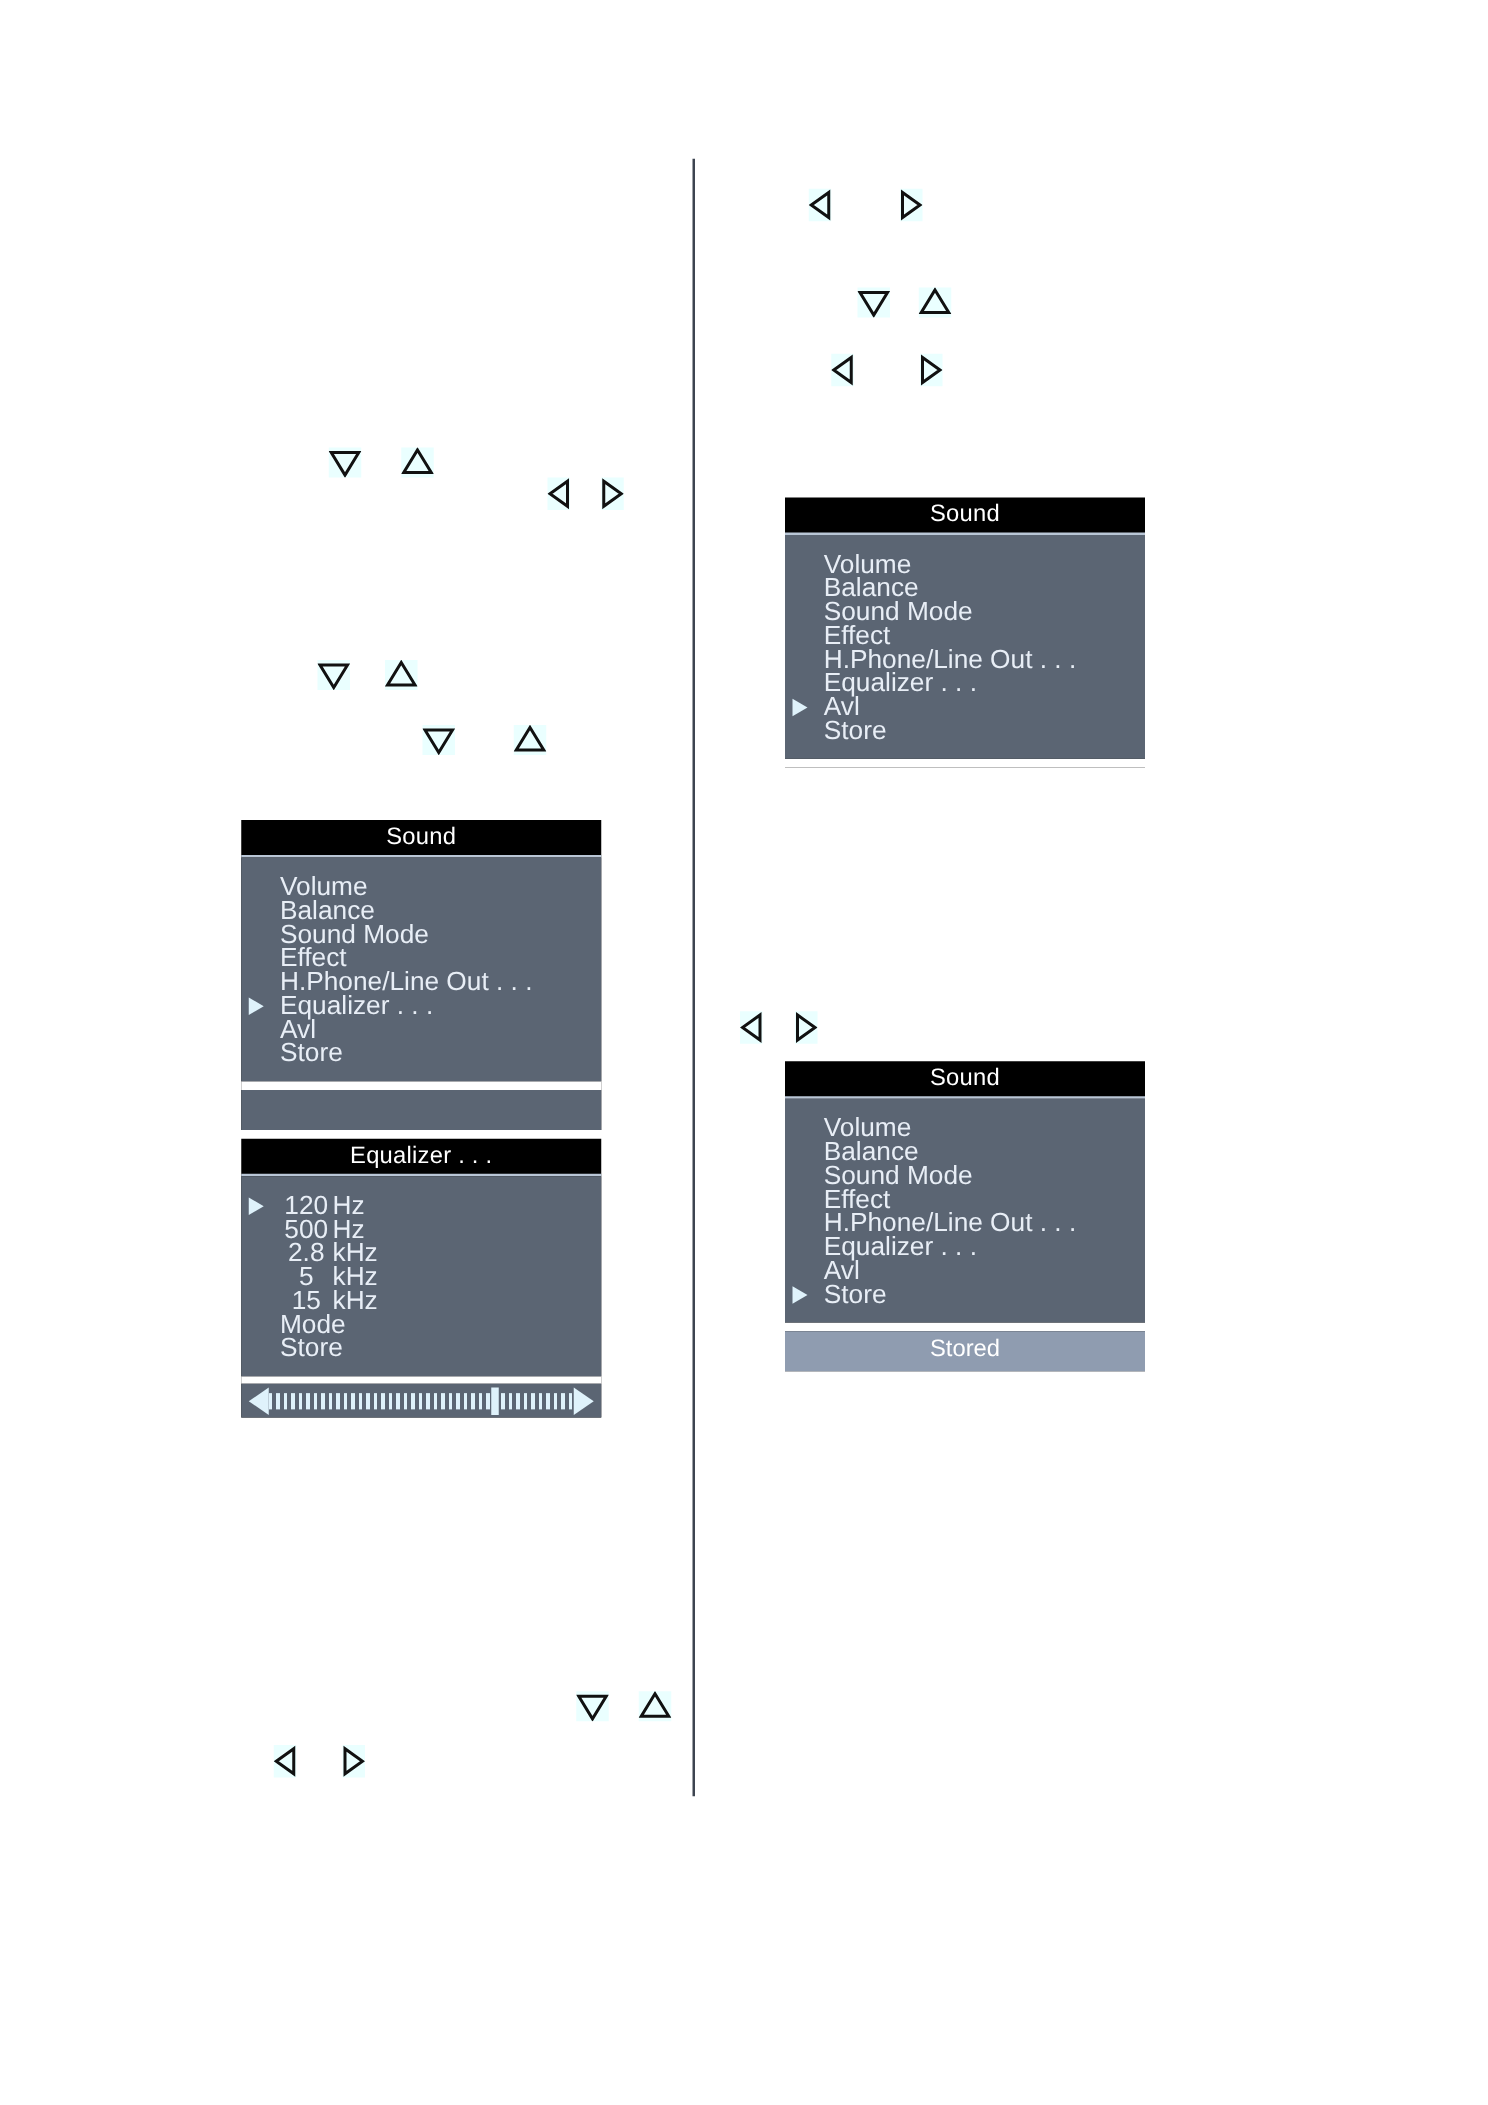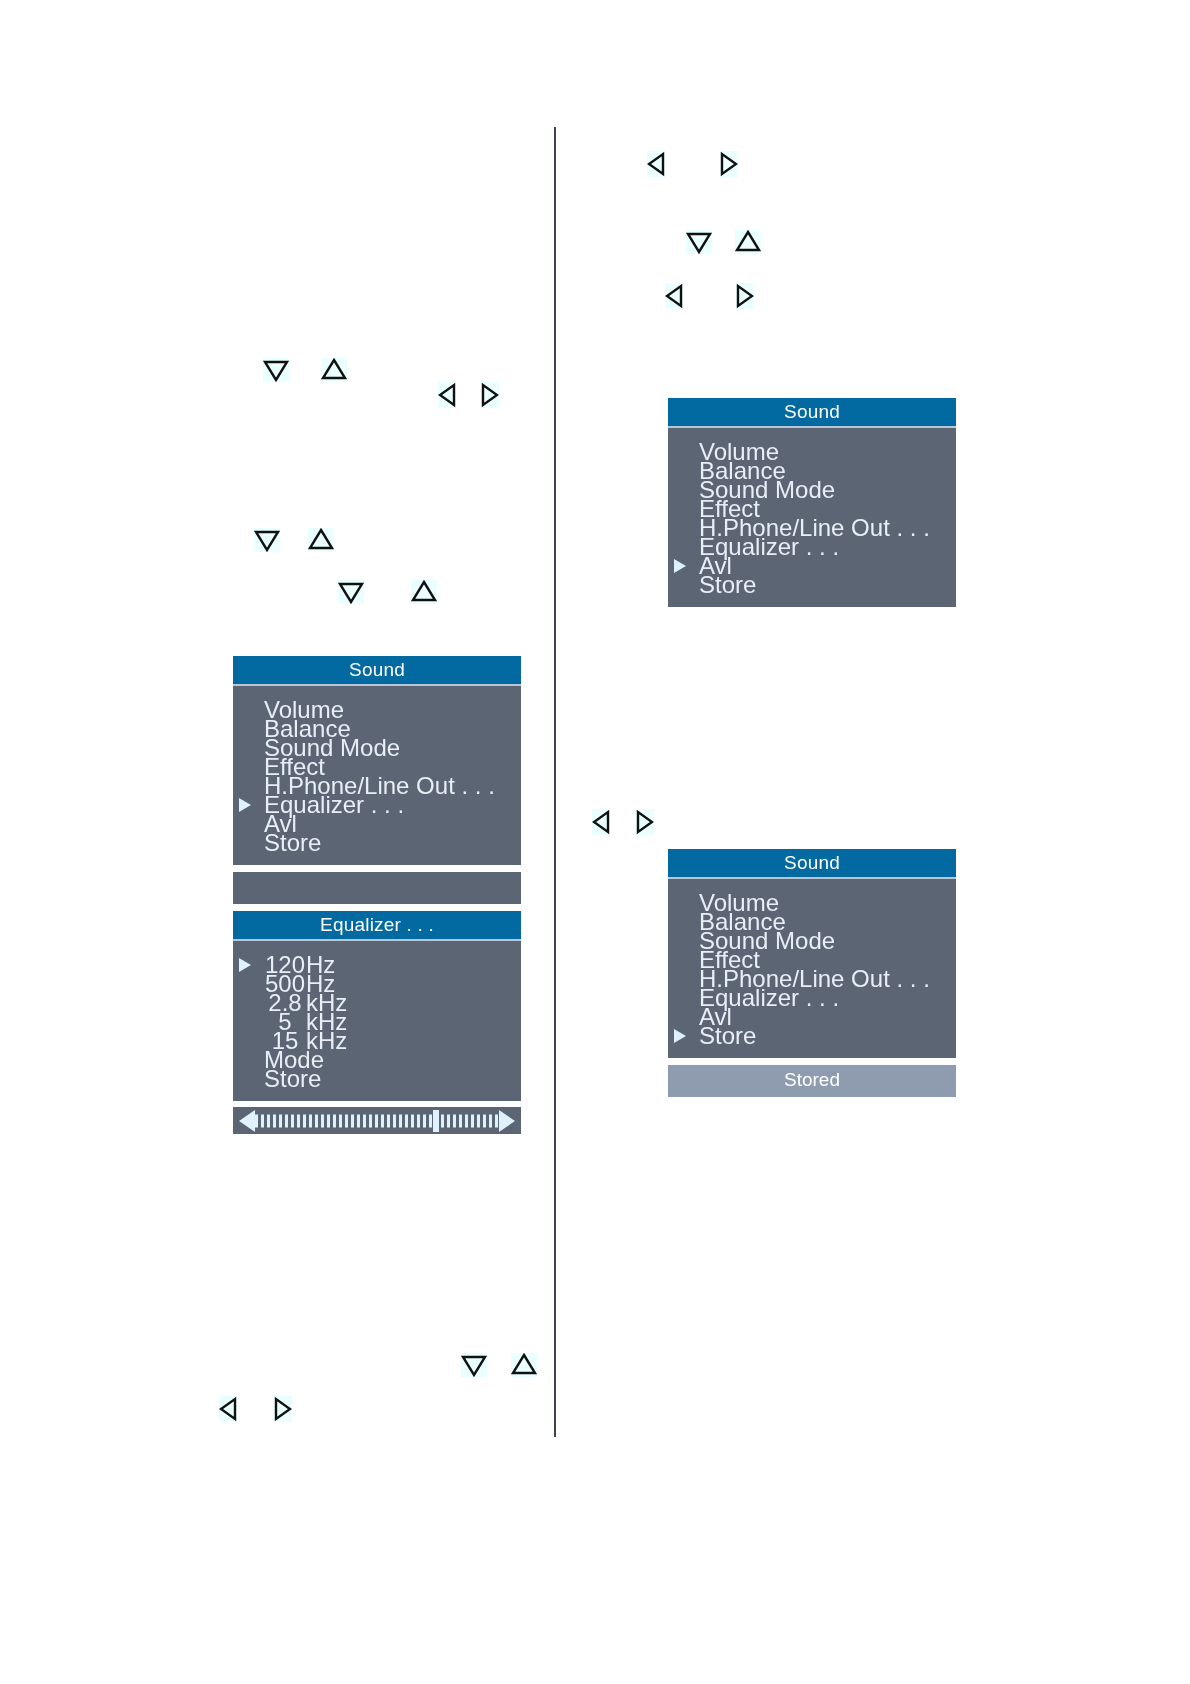--- a/index.html
+++ b/index.html
@@ -34,41 +34,40 @@
   .arrow {
     position: absolute;
     background: #eaffff;
     display: block;
   }
   .arrow svg { display: block; }
 
   
   .osd {
     position: absolute;
-    background: #0369a1;
-    margin-left: 40px;
+    background: #000000;
   }
   .osd-title {
     color: #ffffff;
     font-size: 19px;
     text-align: center;
     letter-spacing: .2px;
     border-bottom: 2px solid #b9c6d6;
     line-height: 1;
   }
   .osd-body {
     position: relative;
     background: #5b6573;
   }
   .osd-list {
     list-style: none;
     margin: 0;
     padding: 0;
     color: #e8eef6;
-    font-size: 24px;
+    font-size: 21px;
   }
   .osd-list li {
     height: 19px;
     line-height: 19px;
     position: relative;
     white-space: pre;
     padding-left: 31px;
   }
   .osd-list li .cursor {
     position: absolute;

